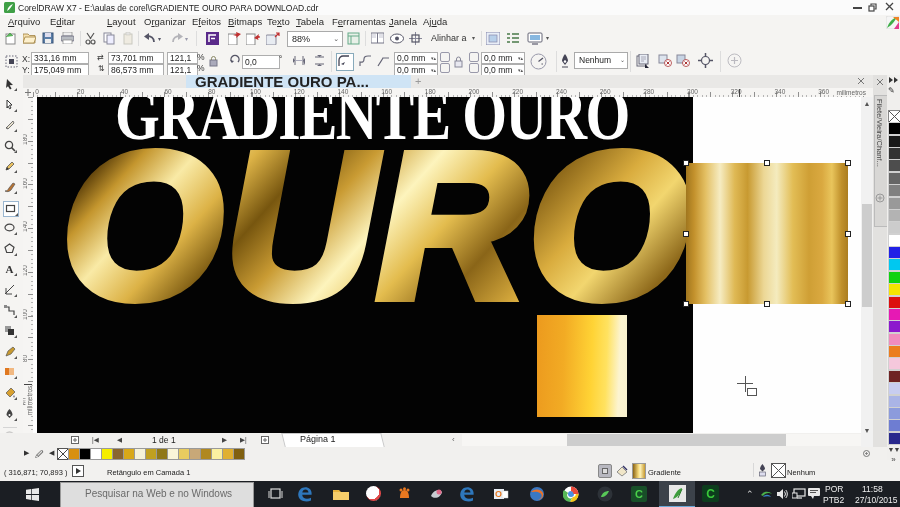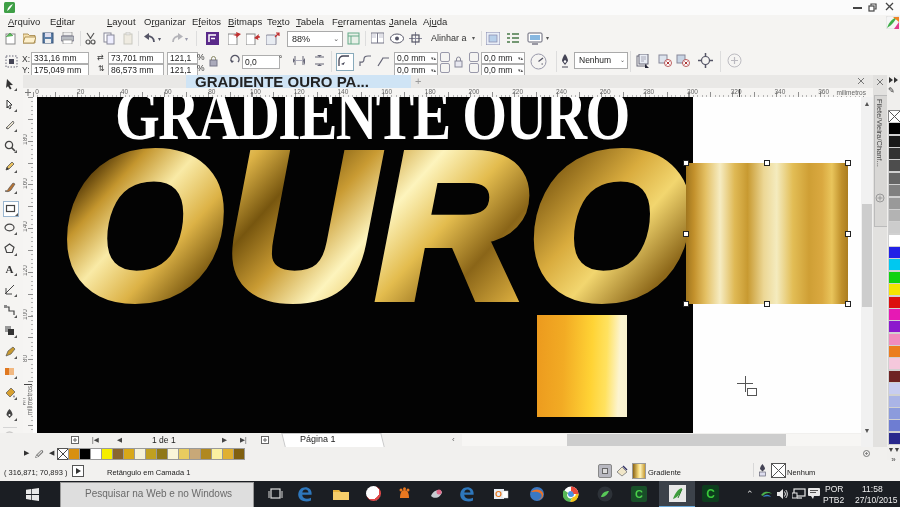--- a/index.html
+++ b/index.html
@@ -52,20 +52,21 @@
 </head>
 <body>
 
 <div class="abs" id="titlebar">
   <div class="abs" style="left:4px;top:2px;width:11px;height:11px;">
       <svg width="11" height="11">
         <rect width="11" height="11" rx="1.5" fill="#3f9f46"></rect>
         <path d="M3 9C4 5 6 3 9 2 7 5 6 7.5 3 9z" fill="#fff"></path>
       </svg>
     </div>
+  <div class="txt">CorelDRAW X7 - E:\aulas de corel\GRADIENTE OURO PARA DOWNLOAD.cdr</div>
   <div class="abs" style="left:853px;top:7px;width:9px;height:2px;background:#444;"></div>
   <div class="abs" style="left:868px;top:3px;width:9px;height:9px;">
       <svg width="9" height="9">
         <path d="M3 2.5V1h5v5H6.5" fill="none" stroke="#444" stroke-width="1.2"></path>
         <rect x="1" y="3" width="5" height="5" fill="#fff" stroke="#444" stroke-width="1.2"></rect>
       </svg>
     </div>
   <div class="abs" style="left:885px;top:2px;width:9px;height:9px;">
       <svg width="9" height="9">
         <path d="M1 1l7 7M8 1L1 8" stroke="#444" stroke-width="1.3"></path>

